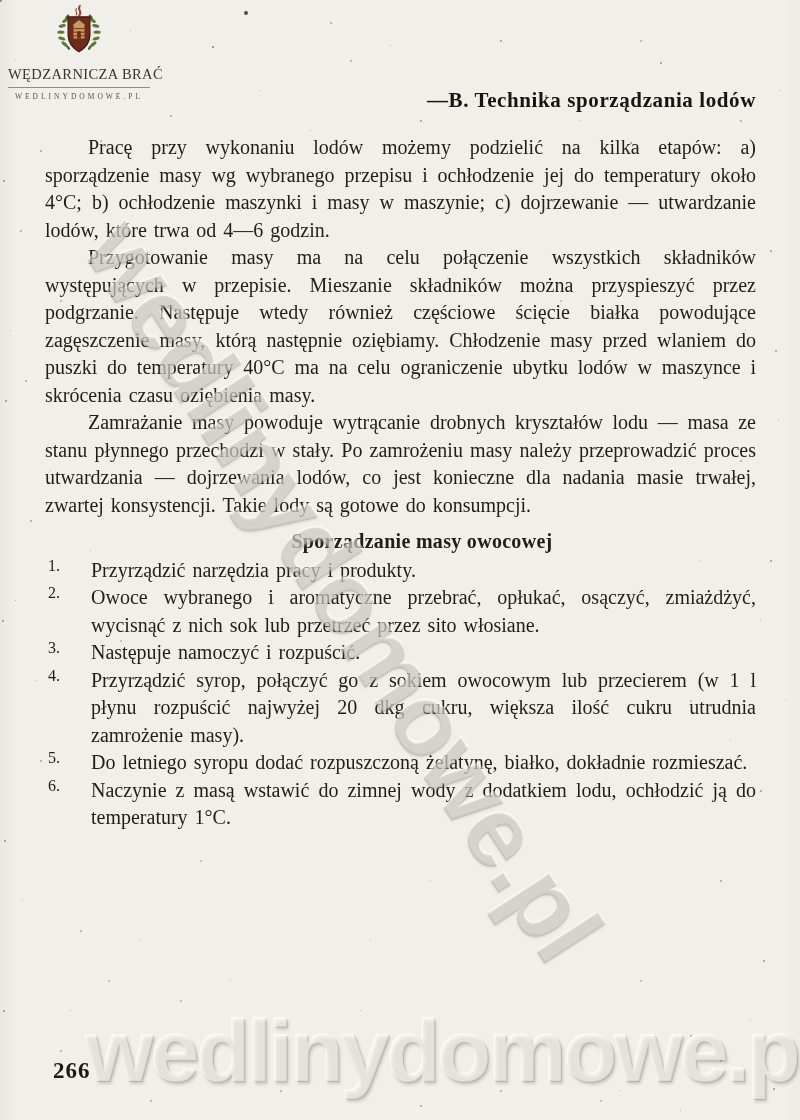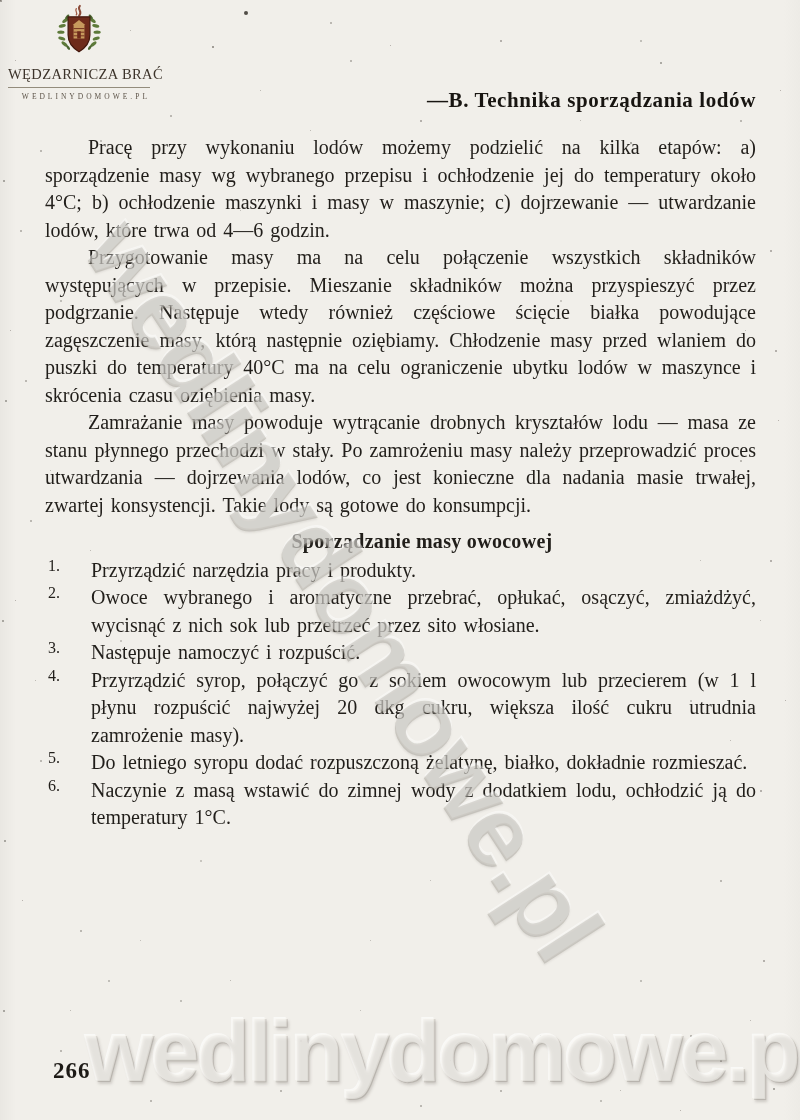--- a/index.html
+++ b/index.html
@@ -75,21 +75,21 @@
     transform:rotate(57deg);transform-origin:left top;
     color:rgba(240,238,233,.18);
     text-shadow:1px 1px 0 rgba(130,124,116,.28),-1px -1px 0 rgba(255,255,255,.45),2px 2px 2px rgba(130,124,116,.15);
   }
   .wm-bottom{
     left:85px;top:1000px;font-size:88px;letter-spacing:-3px;
     color:rgba(249,247,243,.55);
     text-shadow:2px 3px 3px rgba(115,109,100,.28),-1px -1px 0 rgba(255,255,255,.6),1px 1px 0 rgba(140,134,125,.3);
   }
   
-  .logo{position:absolute;top:4px;left:8px;width:142px;text-align:right;z-index:4;}
+  .logo{position:absolute;top:4px;left:8px;width:142px;text-align:center;z-index:4;}
   .crest{display:block;margin:0 auto;width:58px;height:60px;}
   .brand{
     font-family:"Liberation Serif", serif;font-size:14.5px;color:#3c332a;
     letter-spacing:.4px;margin-top:2px;white-space:nowrap;
   }
   .logo-rule{border:0;border-top:1px solid #938c7c;margin:4px 0 4px;}
   .site{
     font-family:"Liberation Serif", serif;font-size:7.5px;color:#5c5348;
     letter-spacing:3px;white-space:nowrap;
   }

